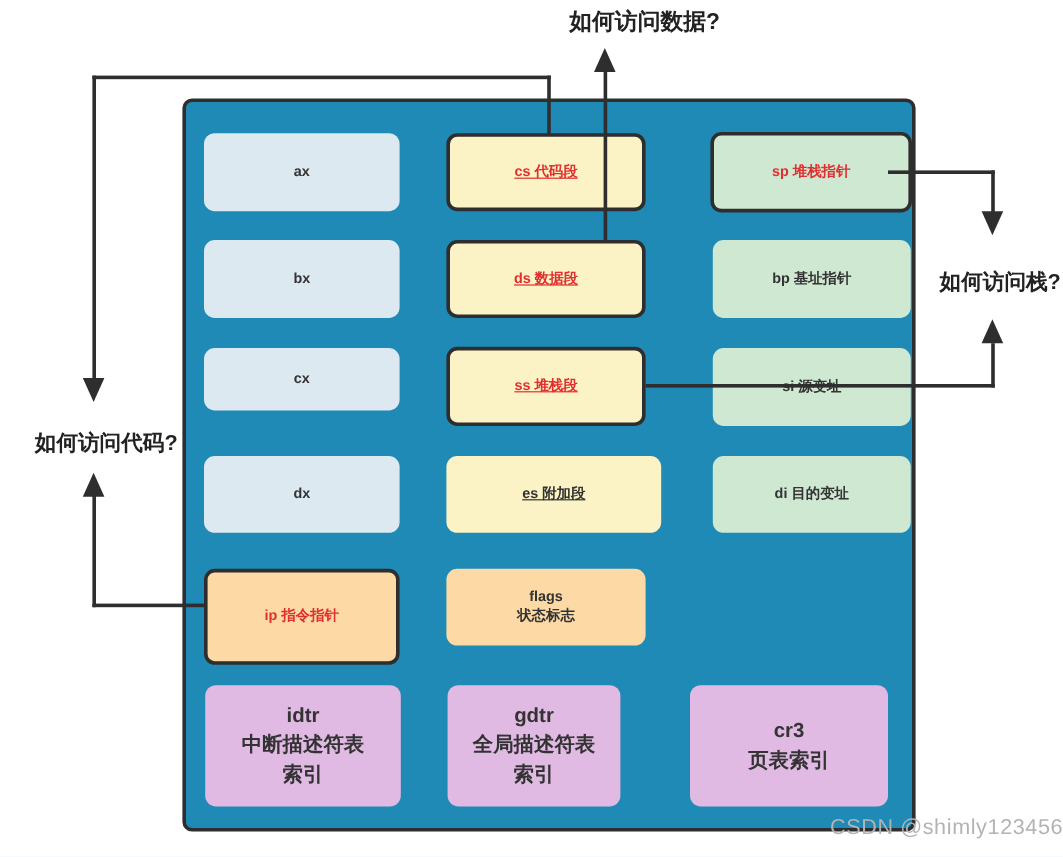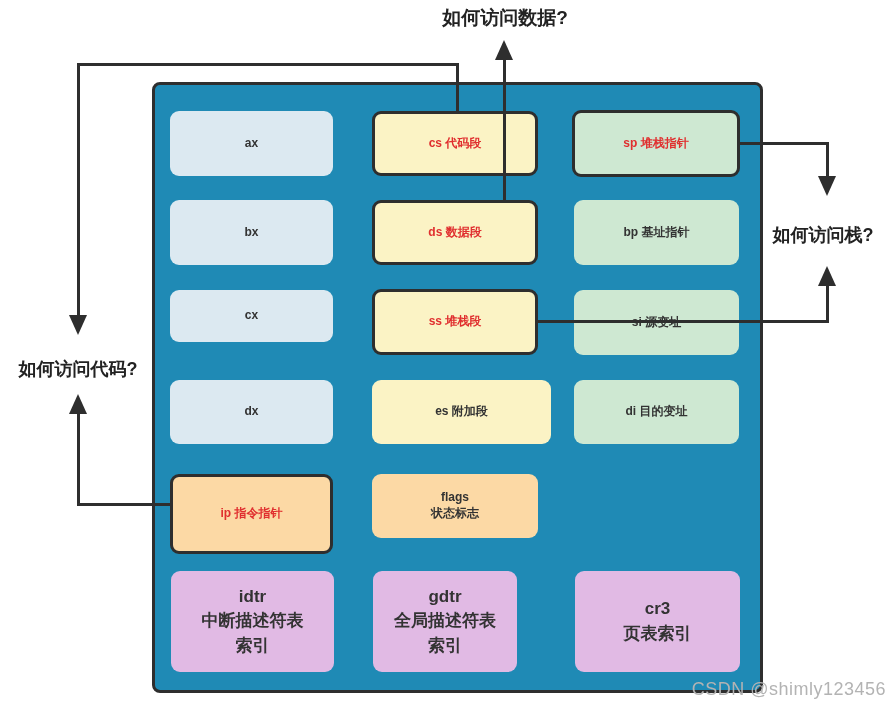--- a/index.html
+++ b/index.html
@@ -10,35 +10,35 @@
     position:absolute; left:152px; top:82px; width:611px; height:611px;
     background:#1f8ab5; border:3px solid #2e2e2e; border-radius:8px; z-index:0;
   }
 
   .box {
     position:absolute; z-index:1; border-radius:9px;
     display:flex; flex-direction:column; align-items:center; justify-content:center;
     font-weight:bold; font-size:12px; color:#333333; text-align:center; line-height:1.3;
   }
   .c-blue   { background:#dce9f1; }
-  .c-yellow { background:#fbf3c5; }
-  .c-green  { background:#cee8d2; }
+  .c-yellow { background:#fbf3c5;text-decoration:underline; }
+  .c-green  { background:#cee8d2;margin-left:20px; }
   .c-peach  { background:#fcd9a5; }
   .c-purple { background:#e1bae4; }
   .bordered { border:3px solid #2e2e2e; }
   .red-text { color:#e02f2f; }
   .box-3line { font-size:17px; line-height:1.45; }
 
   .line { position:absolute; background:#2e2e2e; z-index:2; }
   .arrow { position:absolute; width:0; height:0; z-index:2; }
   .arrow.up   { border-left:9px solid transparent; border-right:9px solid transparent; border-bottom:20px solid #2e2e2e; }
   .arrow.down { border-left:9px solid transparent; border-right:9px solid transparent; border-top:20px solid #2e2e2e; }
 
   .question {
-    position:absolute; z-index:3; font-weight:bold; color:#222222; text-align:center;
+    position:absolute; z-index:3; font-weight:bold; color:#222222; text-align:right;
   }
   .q-data  { left:410px; top:5px;  width:190px; font-size:19px; }
   .q-code  { left:8px;  top:357px; width:140px; font-size:18px; }
   .q-stack { left:762px; top:223px; width:122px; font-size:18px; }
 
   .watermark {
     position:absolute; right:0px; top:679px; z-index:4;
     color:#b3b3b3; font-size:18px; font-weight:normal; letter-spacing:0.5px;
   }
 </style>

